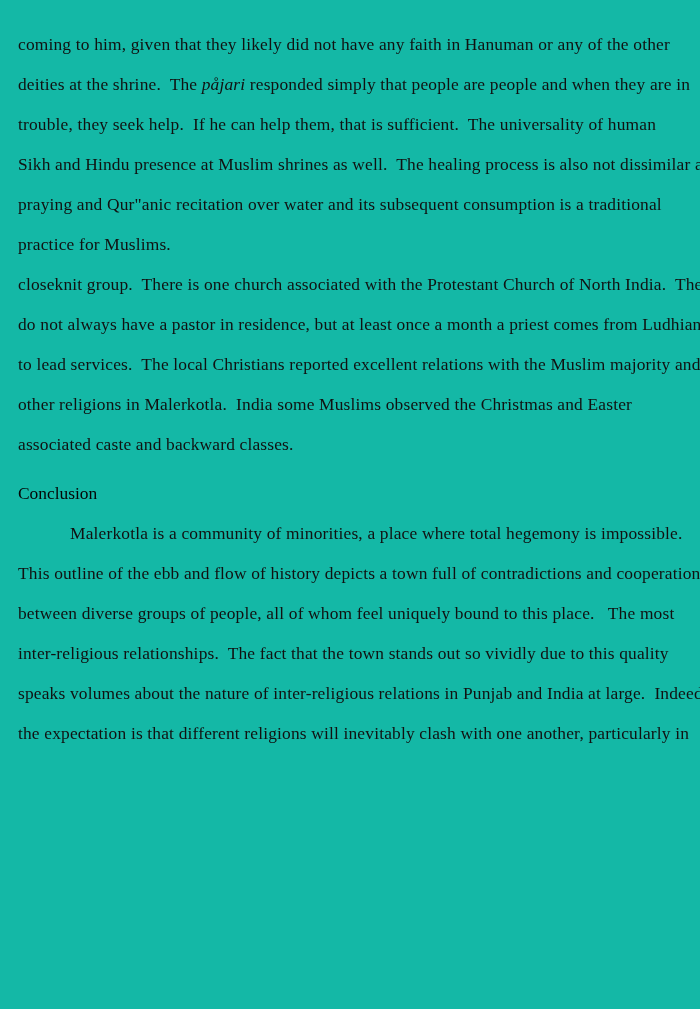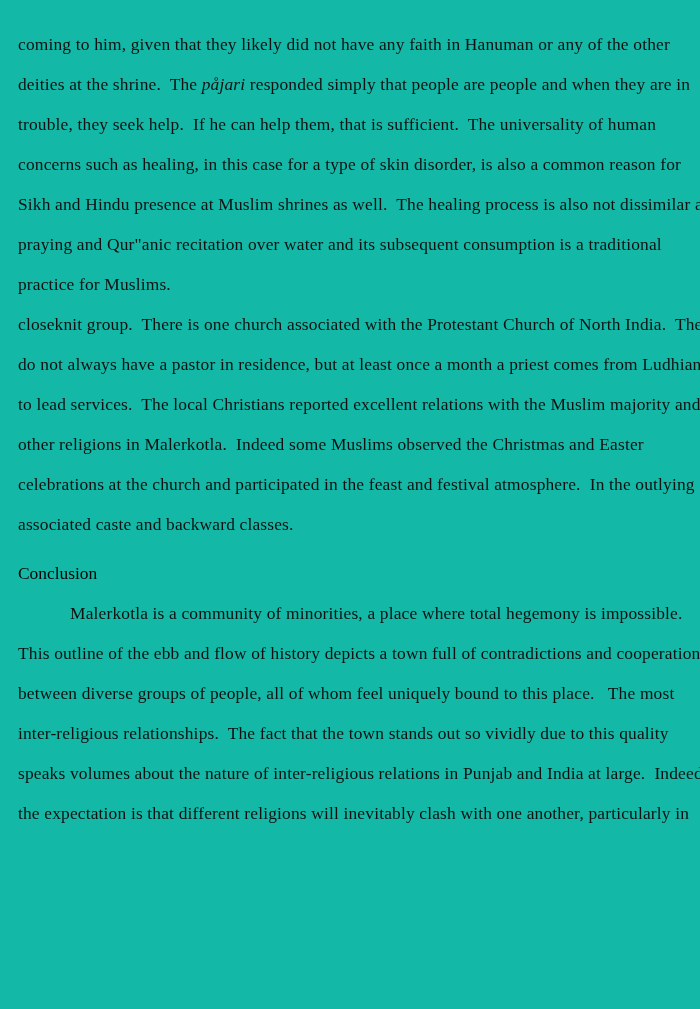--- a/index.html
+++ b/index.html
@@ -83,32 +83,30 @@
 <body>
 
 <div id="page">
 
   <div class="doc-body">
 
     <div>
       <div class="line">coming to him, given that they likely did not have any faith in Hanuman or any of the other</div>
       <div class="line"><span>deities at the shrine.  The </span><span class="italic">påjari</span><span> responded simply that people are people and when they are in</span></div>
       <div class="line">trouble, they seek help.  If he can help them, that is sufficient.  The universality of human</div>
-      <div class="line">concerns such as healing, in this case for a type of skin disorder, is also a common reason for</div>
       <div class="line">Sikh and Hindu presence at Muslim shrines as well.  The healing process is also not dissimilar as</div>
       <div class="line">praying and Qur"anic recitation over water and its subsequent consumption is a traditional</div>
       <div class="line">practice for Muslims.</div>
     </div>
 
     <div>
       <div class="line">closeknit group.  There is one church associated with the Protestant Church of North India.  They</div>
       <div class="line">do not always have a pastor in residence, but at least once a month a priest comes from Ludhiana</div>
       <div class="line">to lead services.  The local Christians reported excellent relations with the Muslim majority and</div>
-      <div class="line">other religions in Malerkotla.  Indeed some Muslims observed the Christmas and Easter</div>
-      <div class="line">celebrations at the church and participated in the feast and festival atmosphere.  In the outlying</div>
+      <div class="line">other religions in Malerkotla.  India some Muslims observed the Christmas and Easter</div>
       <div class="line">associated caste and backward classes.</div>
     </div>
 
     <div class="gap-before-heading"></div>
 
     <div class="heading">Conclusion</div>
 
     <div>
       <div class="line indent">Malerkotla is a community of minorities, a place where total hegemony is impossible.</div>
       <div class="line">This outline of the ebb and flow of history depicts a town full of contradictions and cooperations</div>

